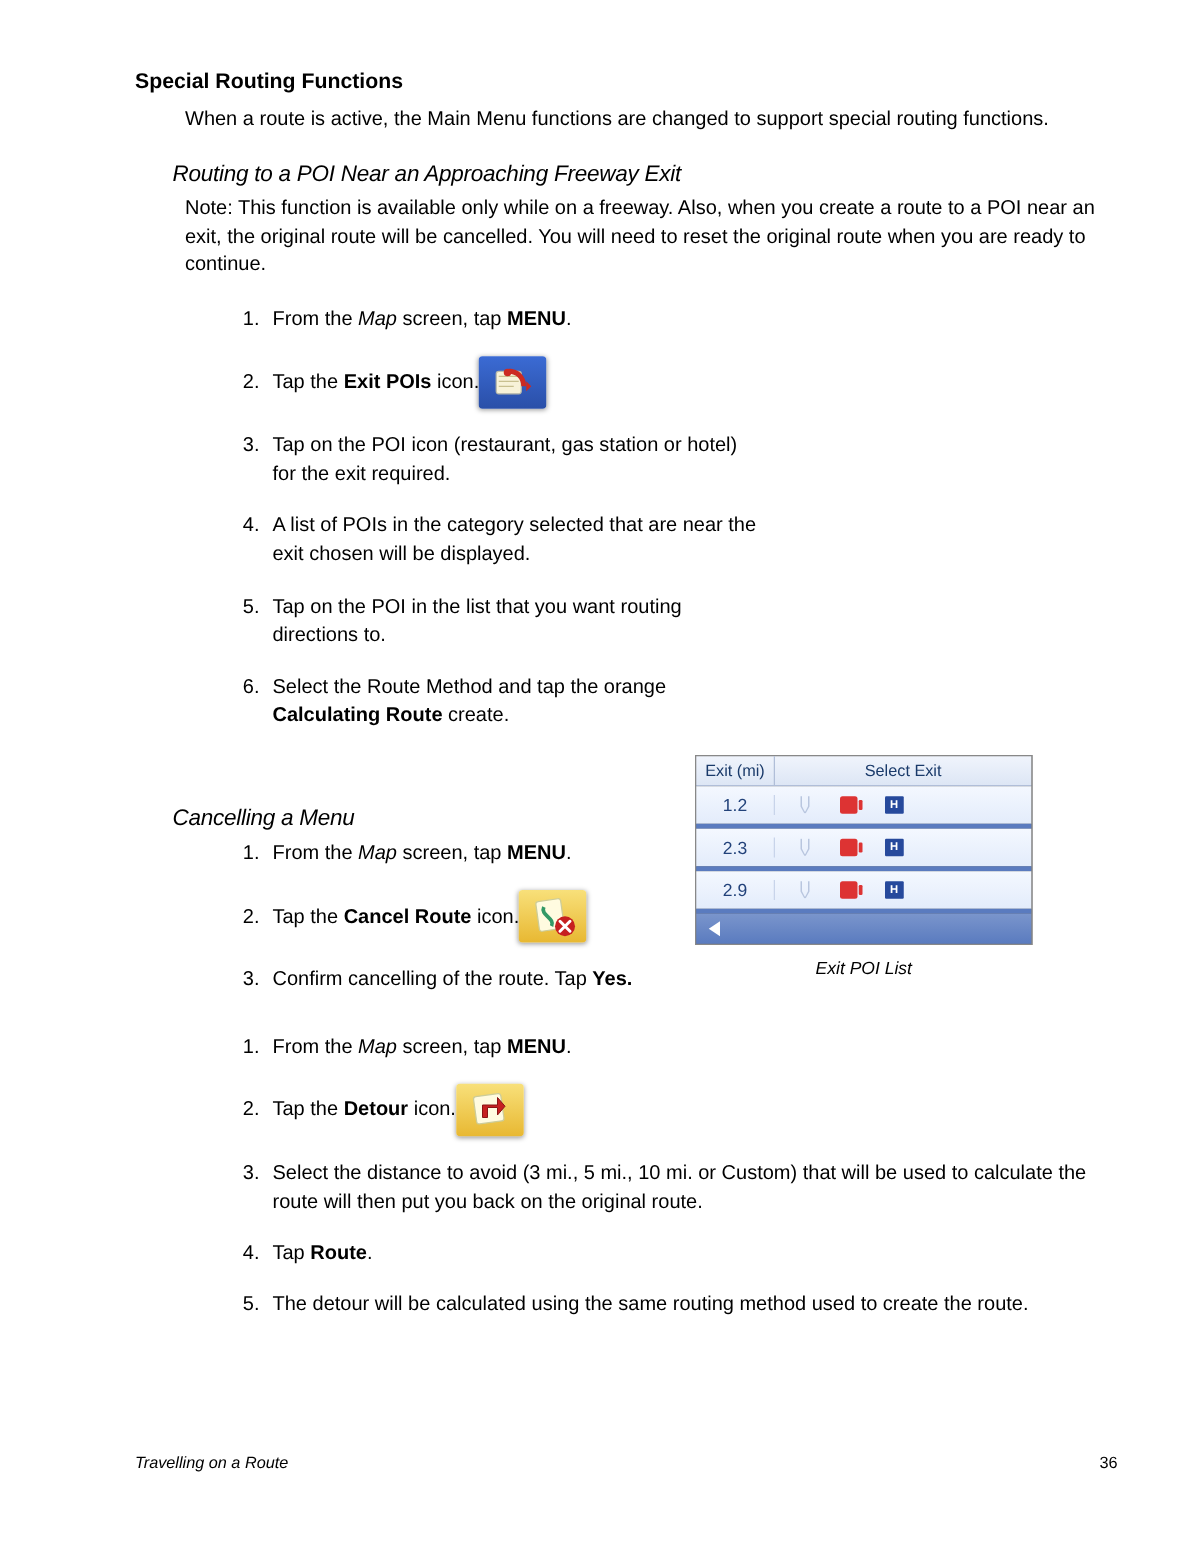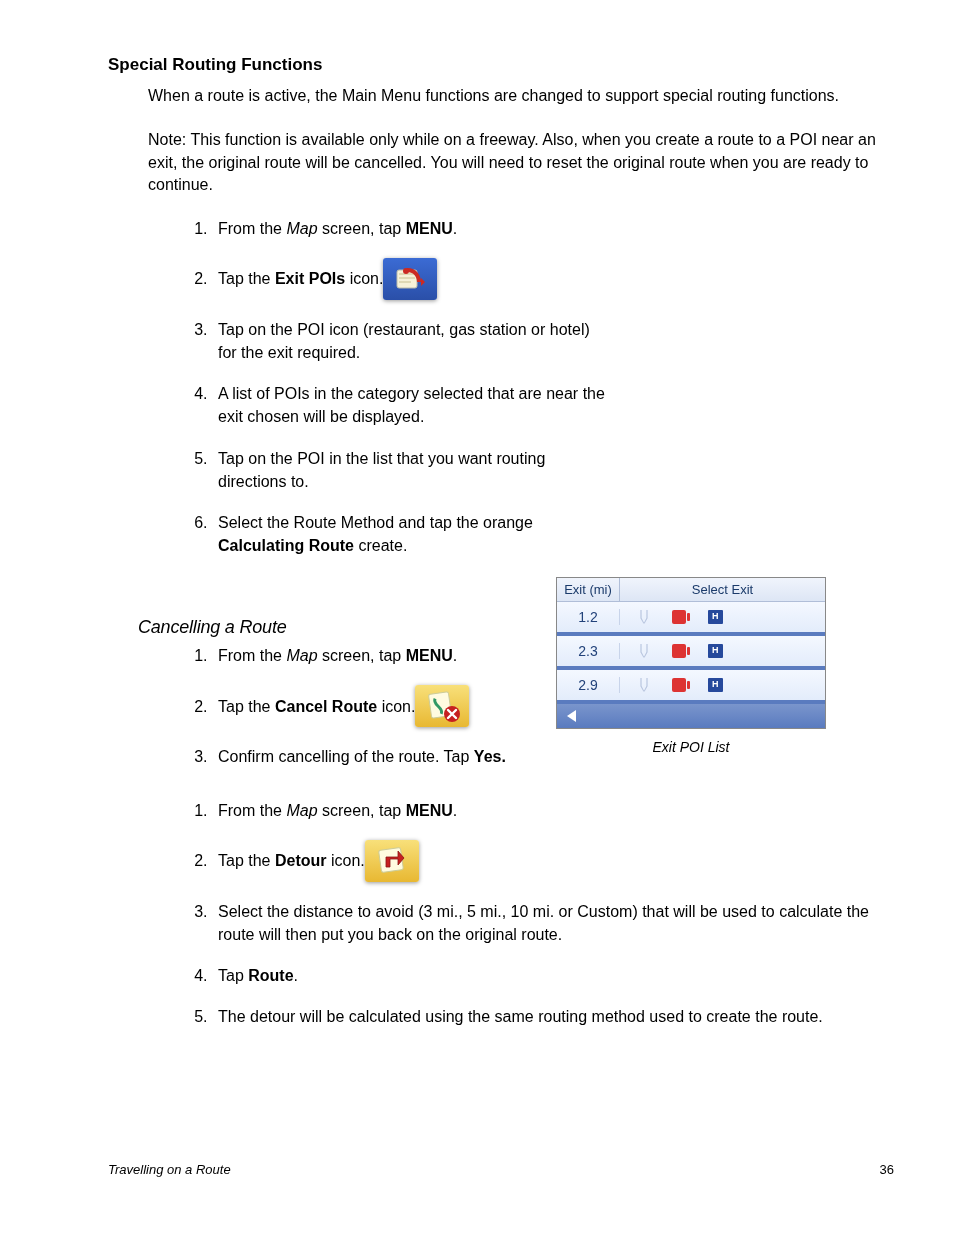--- a/index.html
+++ b/index.html
@@ -166,20 +166,21 @@
   .col-text { max-width: 400px; }
 </style>
 </head>
 <body>
 
 <div class="page">
 
   <div class="section-title">Special Routing Functions</div>
   <div class="intro">When a route is active, the Main Menu functions are changed to support special routing functions.</div>
 
+  <div class="subtitle">Routing to a POI Near an Approaching Freeway Exit</div>
   <div class="note">Note: This function is available only while on a freeway.  Also, when you create a route to a POI near an exit, the original route will be cancelled.  You will need to reset the original route when you are ready to continue.</div>
 
   <div class="two-col">
     <ol class="steps col-text">
       <li>
         <span>From the </span><span class="i">Map</span><span> screen, tap </span><span class="b">MENU</span><span>.</span>
       </li>
       <li>
         <div class="step-row">
           <div>
@@ -236,21 +237,21 @@
         </div>
         <div class="fig-footer">
           <div class="arrow-back"></div>
         </div>
       </div>
       <div class="fig-caption">Exit POI List</div>
     </div>
   </div>
 
   <div style="height:30px"></div>
-  <div class="subtitle">Cancelling a Route</div>
+  <div class="subtitle">Cancelling a Menu</div>
   <ol class="steps">
     <li>
       <span>From the </span><span class="i">Map</span><span> screen, tap </span><span class="b">MENU</span><span>.</span>
     </li>
     <li>
       <div class="step-row">
         <div>
           <span>Tap the </span><span class="b">Cancel Route</span><span> icon.</span>
         </div>
         <div class="icon-box icon-yellow">

